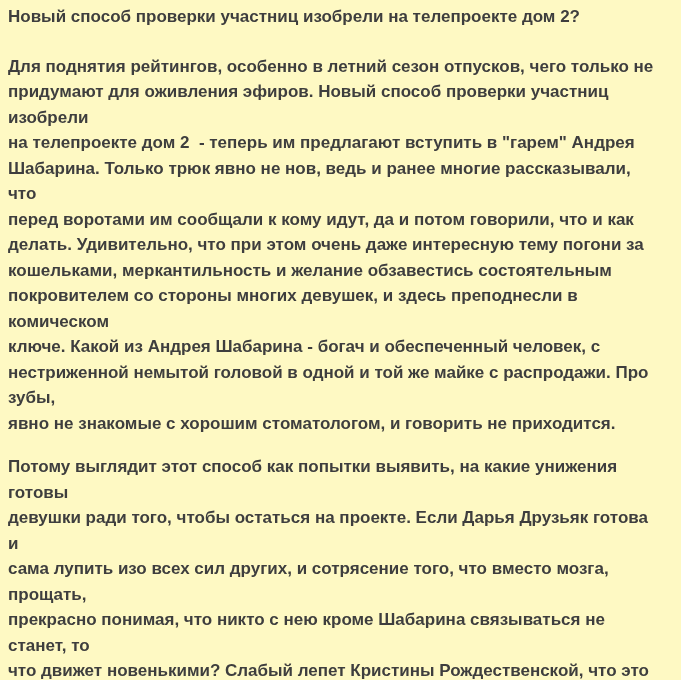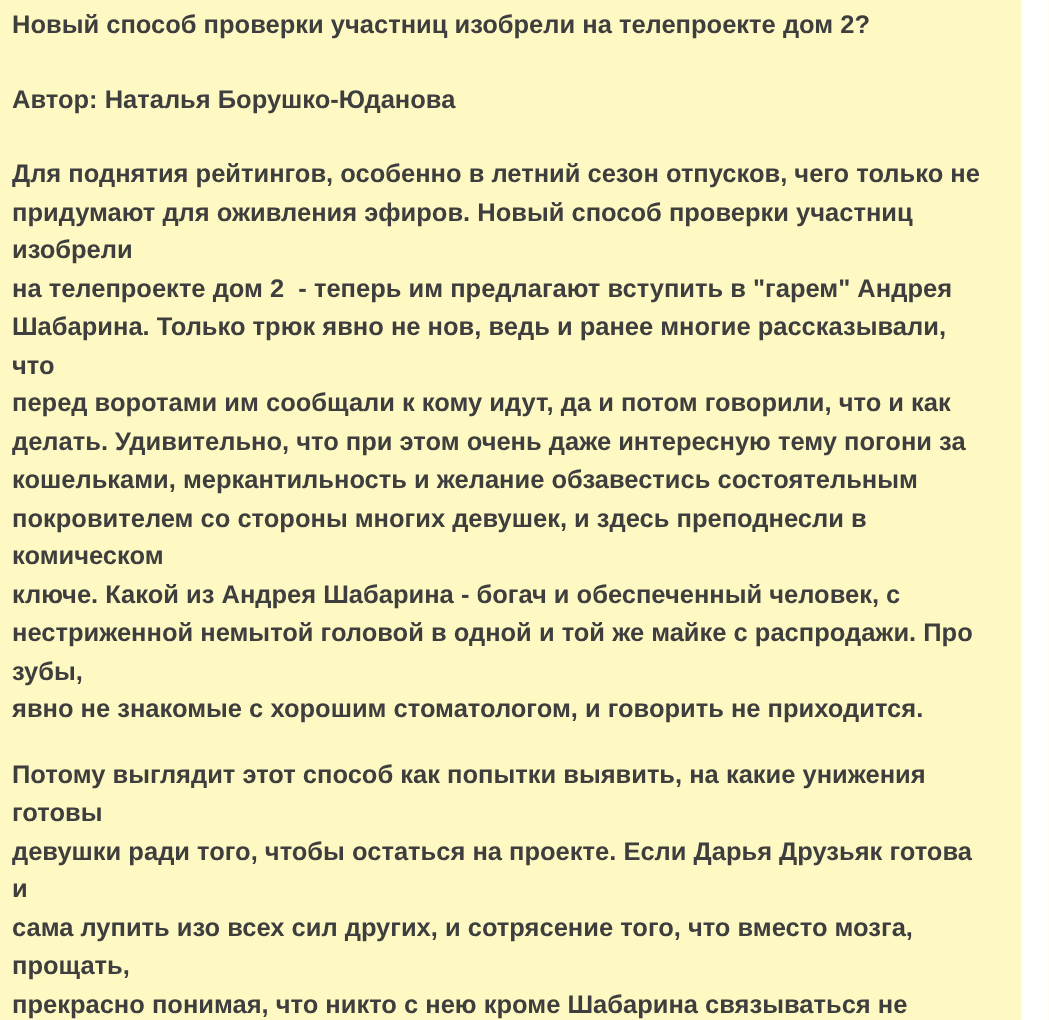--- a/index.html
+++ b/index.html
@@ -36,21 +36,20 @@
     margin: 0 12px 18px 0;
     white-space: pre-wrap;
   }
 </style>
 </head>
 <body>
 
 <div class="page">
   <h1 class="article-title">Новый способ проверки участниц изобрели на телепроекте дом 2?</h1>
 
-  <p class="article-author">Автор: Наталья Борушко-Юданова</p>
 
   <p class="article-paragraph">Для поднятия рейтингов, особенно в летний сезон отпусков, чего только не
 придумают для оживления эфиров. Новый способ проверки участниц изобрели
 на телепроекте дом 2  - теперь им предлагают вступить в "гарем" Андрея
 Шабарина. Только трюк явно не нов, ведь и ранее многие рассказывали, что
 перед воротами им сообщали к кому идут, да и потом говорили, что и как
 делать. Удивительно, что при этом очень даже интересную тему погони за
 кошельками, меркантильность и желание обзавестись состоятельным
 покровителем со стороны многих девушек, и здесь преподнесли в комическом
 ключе. Какой из Андрея Шабарина - богач и обеспеченный человек, с

